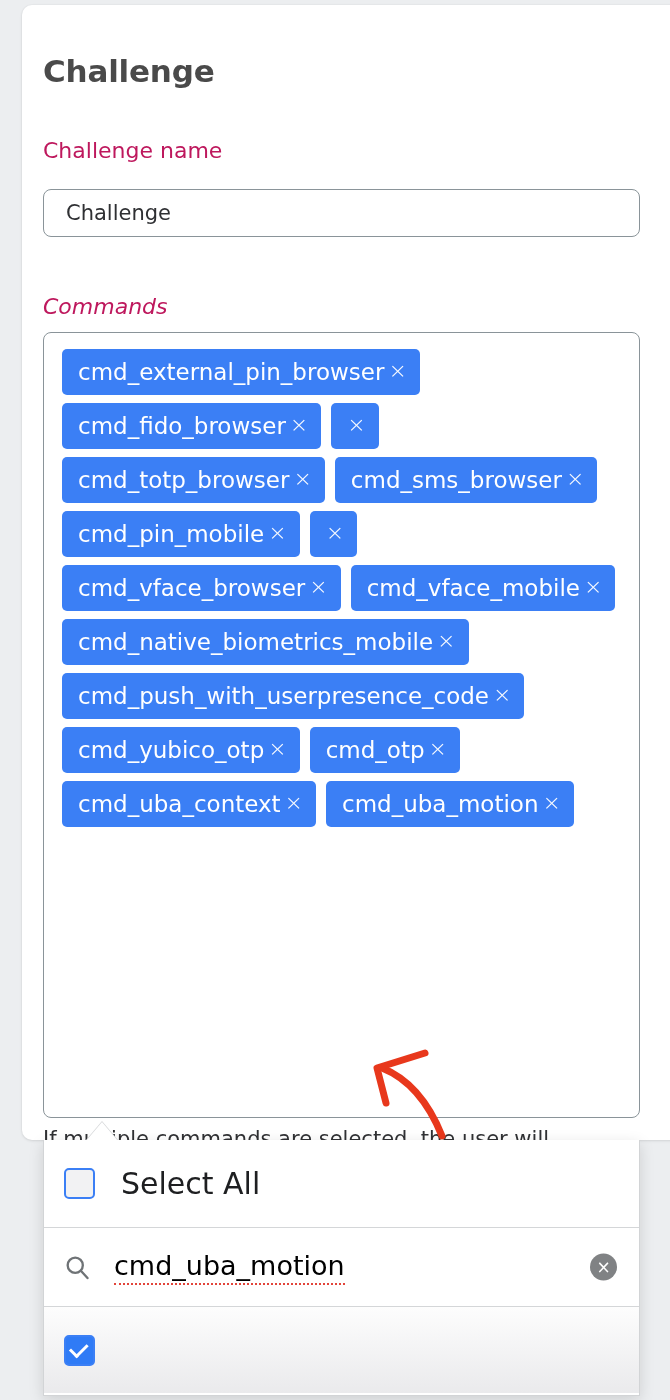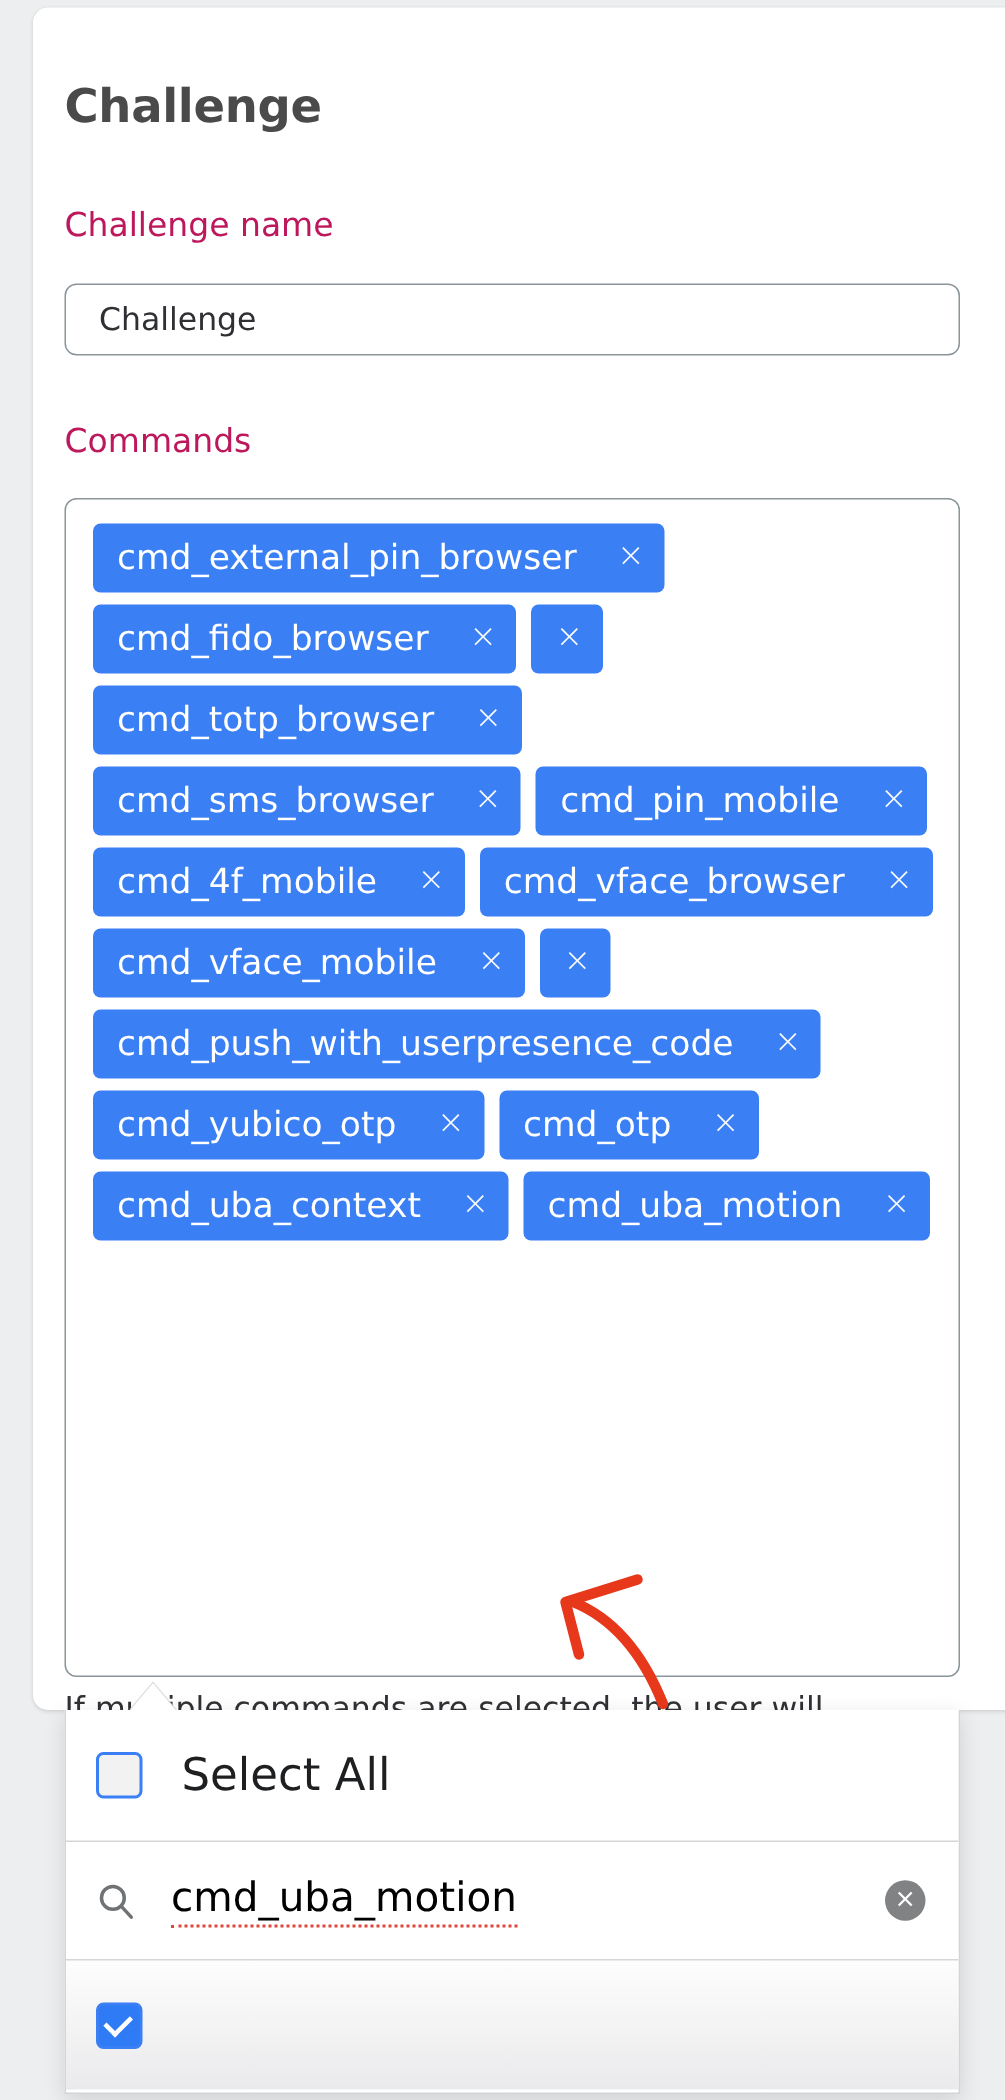--- a/index.html
+++ b/index.html
@@ -40,21 +40,21 @@
     letter-spacing: -0.2px;
   }
 
   .field-label {
     position: absolute;
     font-size: 22px;
     color: #be185d;
     font-weight: 400;
   }
   .label-challenge-name { left: 43px; top: 138px; }
-  .label-commands       { left: 43px; top: 282px; }
+  .label-commands       { left: 43px; top: 294px; font-style: italic; }
 
   .text-input {
     position: absolute;
     left: 43px;
     top: 189px;
     width: 597px;
     height: 48px;
     border: 1px solid #8a9499;
     border-radius: 8px;
     background: #fff;
@@ -79,21 +79,21 @@
   }
   .chip-list {
     display: flex;
     flex-wrap: wrap;
     align-content: flex-start;
     gap: 8px 10px;
   }
   .chip {
     display: inline-flex;
     align-items: center;
-    gap: 27px;
+    gap: 4px;
     height: 46px;
     padding: 0 13px 0 16px;
     background: #3b7ff5;
     color: #ffffff;
     border-radius: 5px;
     font-size: 23px;
     line-height: 1;
     white-space: nowrap;
     cursor: pointer;
     user-select: none;
@@ -296,32 +296,32 @@
       </span>
       <span class="chip">
         <span>cmd_sms_browser</span>
         <span class="chip-remove">×</span>
       </span>
       <span class="chip">
         <span>cmd_pin_mobile</span>
         <span class="chip-remove">×</span>
       </span>
       <span class="chip">
-        <span>cmd_4f_mobile</span>
         <span class="chip-remove">×</span>
       </span>
       <span class="chip">
         <span>cmd_vface_browser</span>
         <span class="chip-remove">×</span>
       </span>
       <span class="chip">
         <span>cmd_vface_mobile</span>
         <span class="chip-remove">×</span>
       </span>
       <span class="chip">
+        <span>cmd_native_biometrics_mobile</span>
         <span class="chip-remove">×</span>
       </span>
       <span class="chip">
         <span>cmd_push_with_userpresence_code</span>
         <span class="chip-remove">×</span>
       </span>
       <span class="chip">
         <span>cmd_yubico_otp</span>
         <span class="chip-remove">×</span>
       </span>

